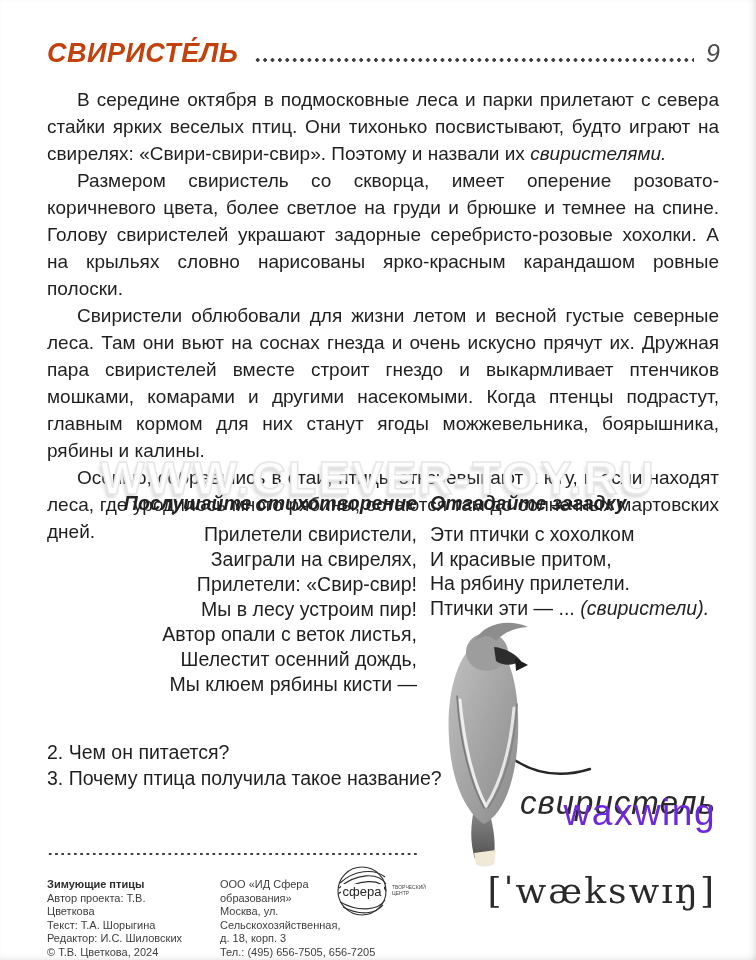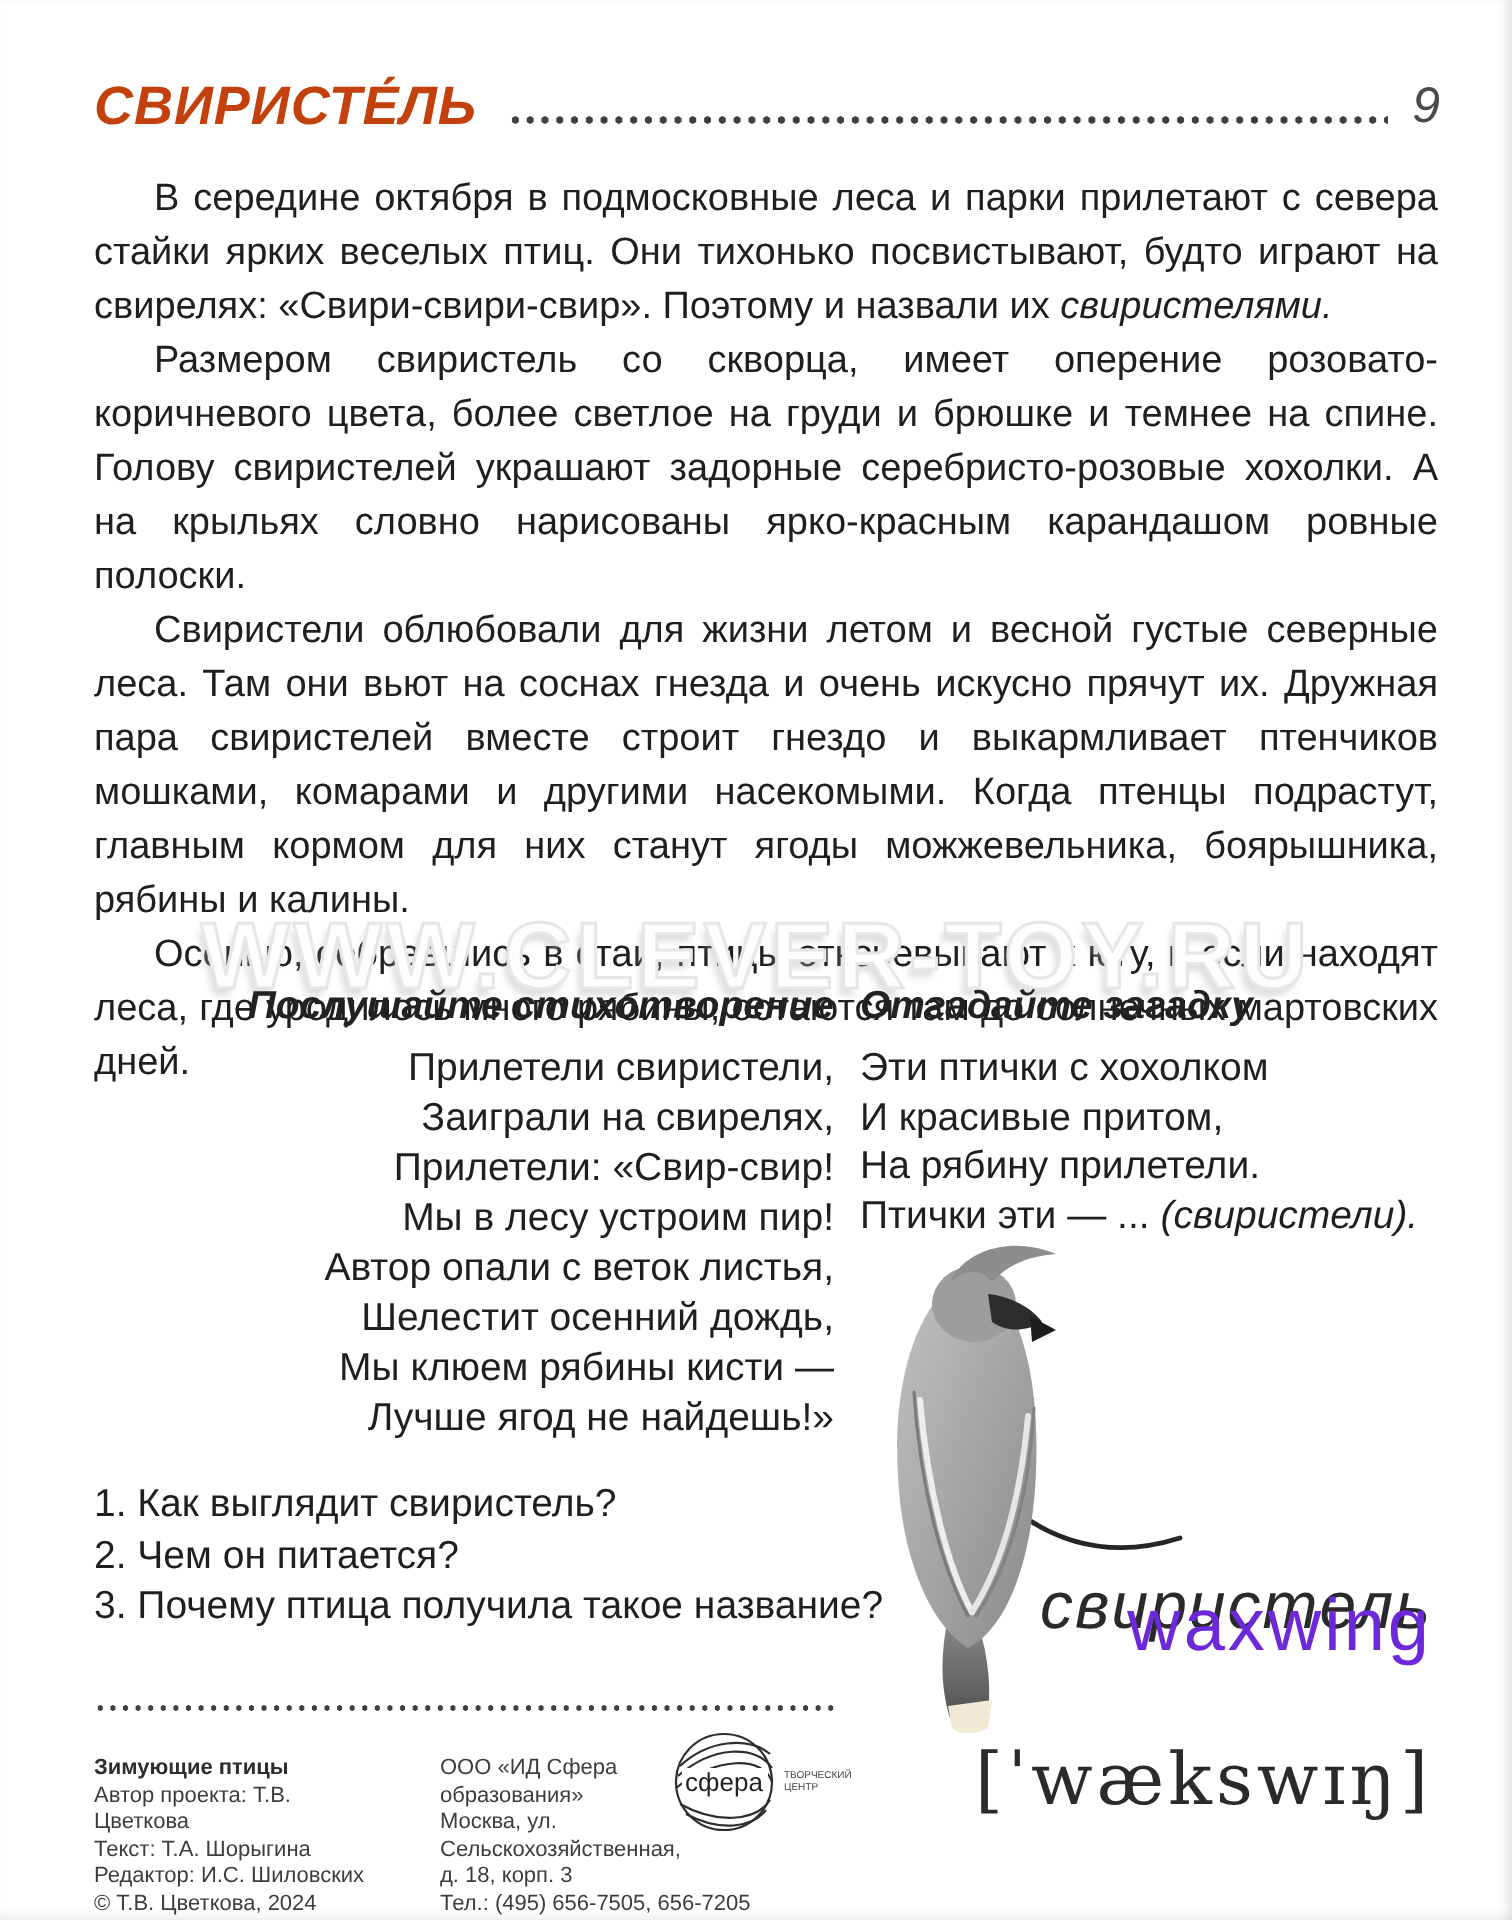--- a/index.html
+++ b/index.html
@@ -101,33 +101,31 @@
 
   <div class="poem">
     <h2 class="section-heading">Послушайте стихотворение</h2>
     <div class="poem-line">Прилетели свиристели,</div>
     <div class="poem-line">Заиграли на свирелях,</div>
     <div class="poem-line">Прилетели: «Свир-свир!</div>
     <div class="poem-line">Мы в лесу устроим пир!</div>
     <div class="poem-line">Автор опали с веток листья,</div>
     <div class="poem-line">Шелестит осенний дождь,</div>
     <div class="poem-line">Мы клюем рябины кисти —</div>
-    <div class="poem-line">Лучше ягод не найдешь!»</div>
   </div>
 
   <div class="riddle">
     <h2 class="section-heading">Отгадайте загадку</h2>
     <div class="riddle-line">Эти птички с хохолком</div>
     <div class="riddle-line">И красивые притом,</div>
     <div class="riddle-line">На рябину прилетели.</div>
     <div class="riddle-line"><span>Птички эти — ... </span><span class="it">(свиристели).</span></div>
   </div>
 
   <div class="questions">
-    <div class="question-line">1. Как выглядит свиристель?</div>
     <div class="question-line">2. Чем он питается?</div>
     <div class="question-line">3. Почему птица получила такое название?</div>
   </div>
 
   <svg class="bird-svg" viewBox="0 0 196 252" aria-hidden="true">
     <defs>
       <linearGradient id="bodyGrad" x1="0" y1="0" x2="1" y2="1">
         <stop offset="0" stop-color="#c2c2c2"></stop>
         <stop offset="0.55" stop-color="#a3a3a3"></stop>
         <stop offset="1" stop-color="#8a8a8a"></stop>

